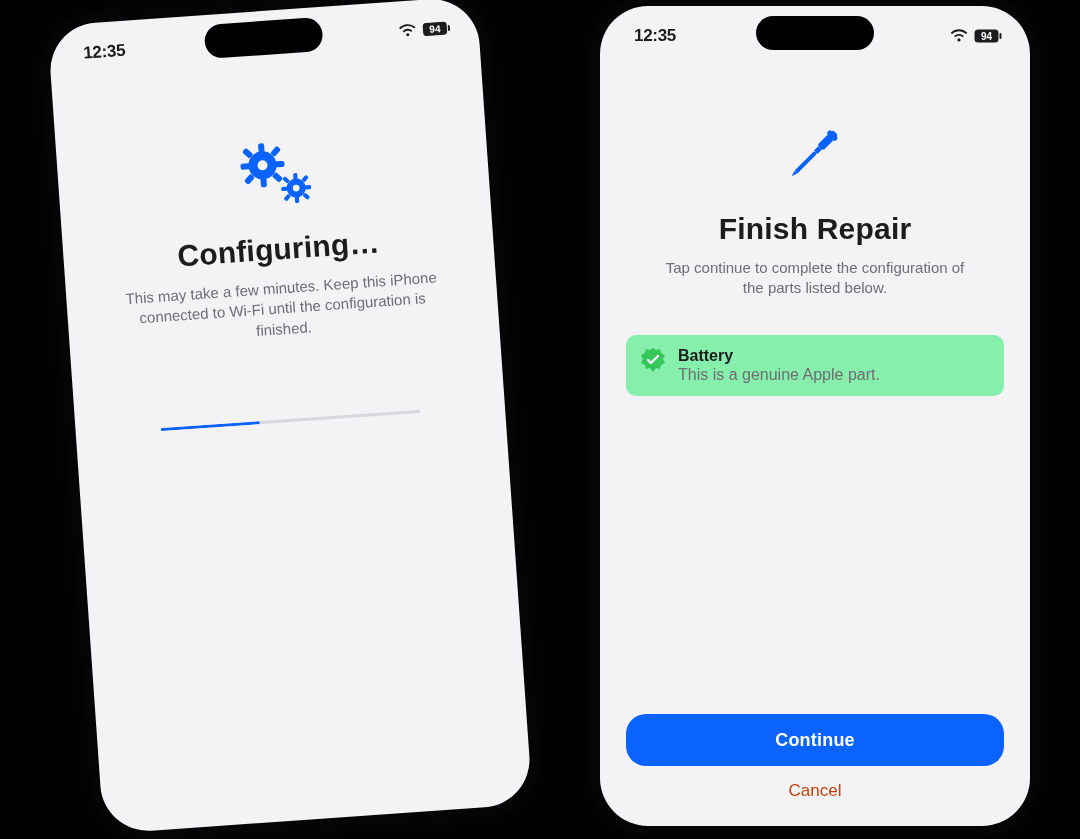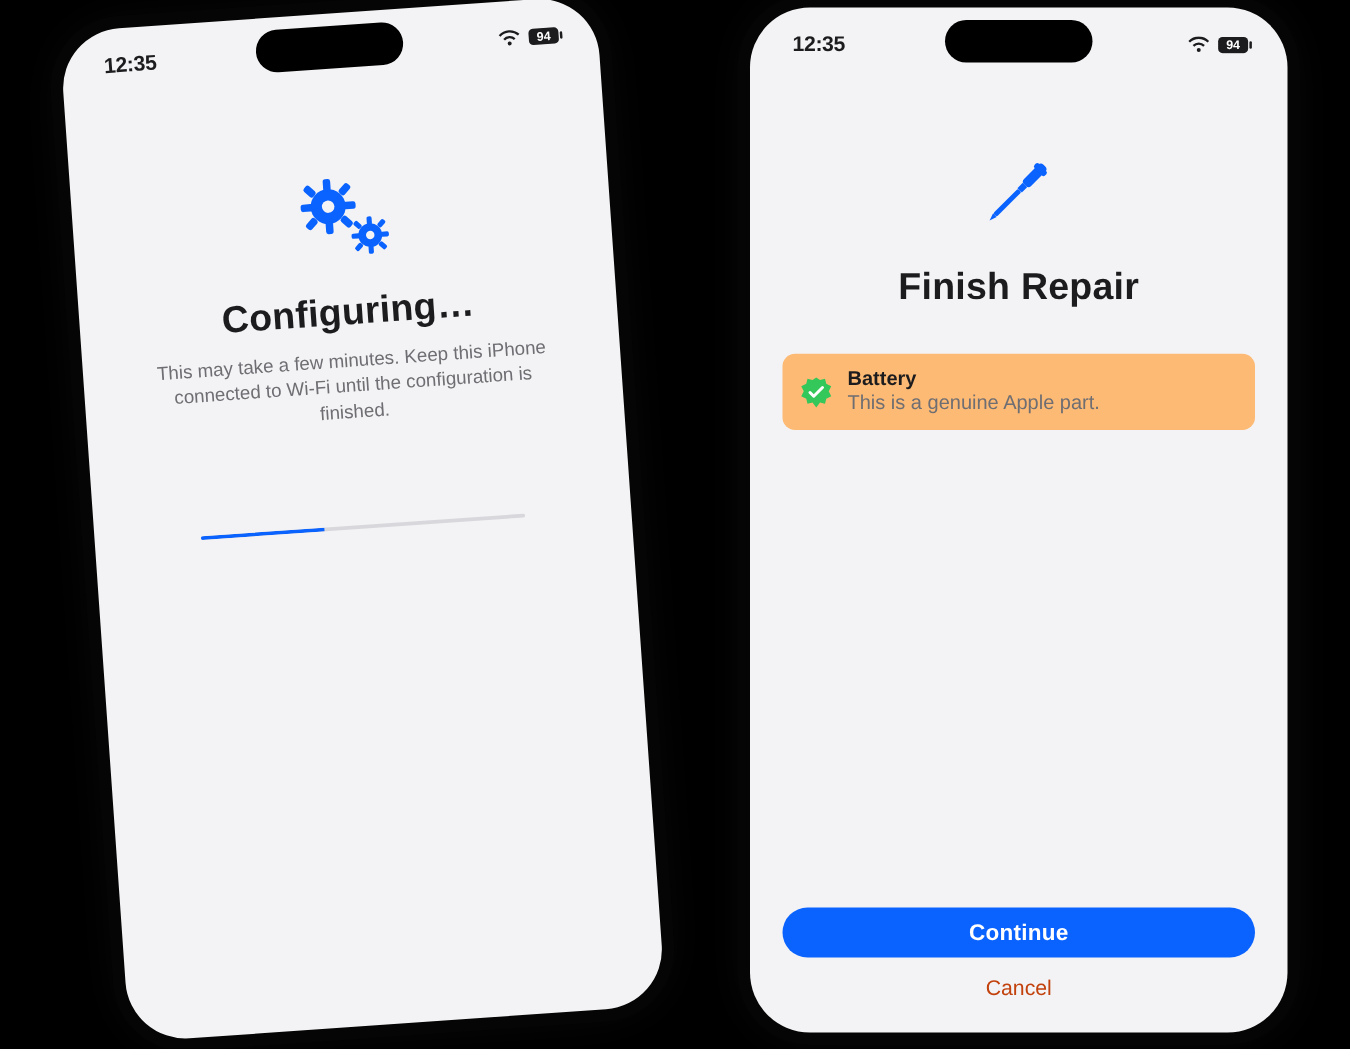--- a/index.html
+++ b/index.html
@@ -86,42 +86,41 @@
     border-radius:2px;
     overflow:hidden;
   }
   .progress-fill{
     height:100%;
     background:#0a63ff;
   }
   .part-card{
     margin-top:36px;
     width:100%;
-    background:#fdba74;
+    background:#86efac;
     border-radius:10px;
     padding:12px 14px;
     display:flex;
-    align-items:center;
     gap:12px;
     box-sizing:border-box;
   }
   .verify-badge{
     width:26px;height:26px;flex:0 0 26px;
     display:flex;align-items:center;justify-content:center;
   }
   .part-text .part-title{
     font-size:16px;font-weight:600;color:#1c1c1e;
   }
   .part-text .part-sub{
     font-size:16px;color:#6e6e73;margin-top:1px;
   }
   .spacer{flex:1;}
   .btn-primary{
     width:100%;
-    height:40px;
+    height:52px;
     background:#0a63ff;
     border:none;
     border-radius:20px;
     color:#fff;
     font-size:18px;
     font-weight:600;
     letter-spacing:0.2px;
     cursor:pointer;
   }
   .btn-cancel{
@@ -221,20 +220,21 @@
         <g transform="rotate(45 35 35)">
           <rect x="31" y="6" width="8" height="22" rx="3" fill="#0a63ff"></rect>
           <rect x="29" y="8" width="12" height="5" rx="2" fill="#0a63ff"></rect>
           <rect x="32.5" y="28" width="5" height="6" fill="#0a63ff"></rect>
           <rect x="33" y="34" width="4" height="28" rx="1.5" fill="#0a63ff"></rect>
           <path d="M33 62 L37 62 L35 68 Z" fill="#0a63ff"></path>
         </g>
       </svg>
     </div>
     <div class="title">Finish Repair</div>
+    <div class="subtitle">Tap continue to complete the configuration of the parts listed below.</div>
 
     <div class="part-card">
       <span class="verify-badge">
         <svg width="26" height="26" viewBox="0 0 26 26">
           <polygon points="13,1 16,3 20,2 21,6 25,8 23,12 25,16 21,18 20,22 16,21 13,25 10,21 6,22 5,18 1,16 3,12 1,8 5,6 6,2 10,3" fill="#34c759"></polygon>
           <path d="M8 13 l3 3 l7 -7" stroke="#fff" stroke-width="2.4" fill="none" stroke-linecap="round" stroke-linejoin="round"></path>
         </svg>
       </span>
       <div class="part-text">
         <div class="part-title">Battery</div>

